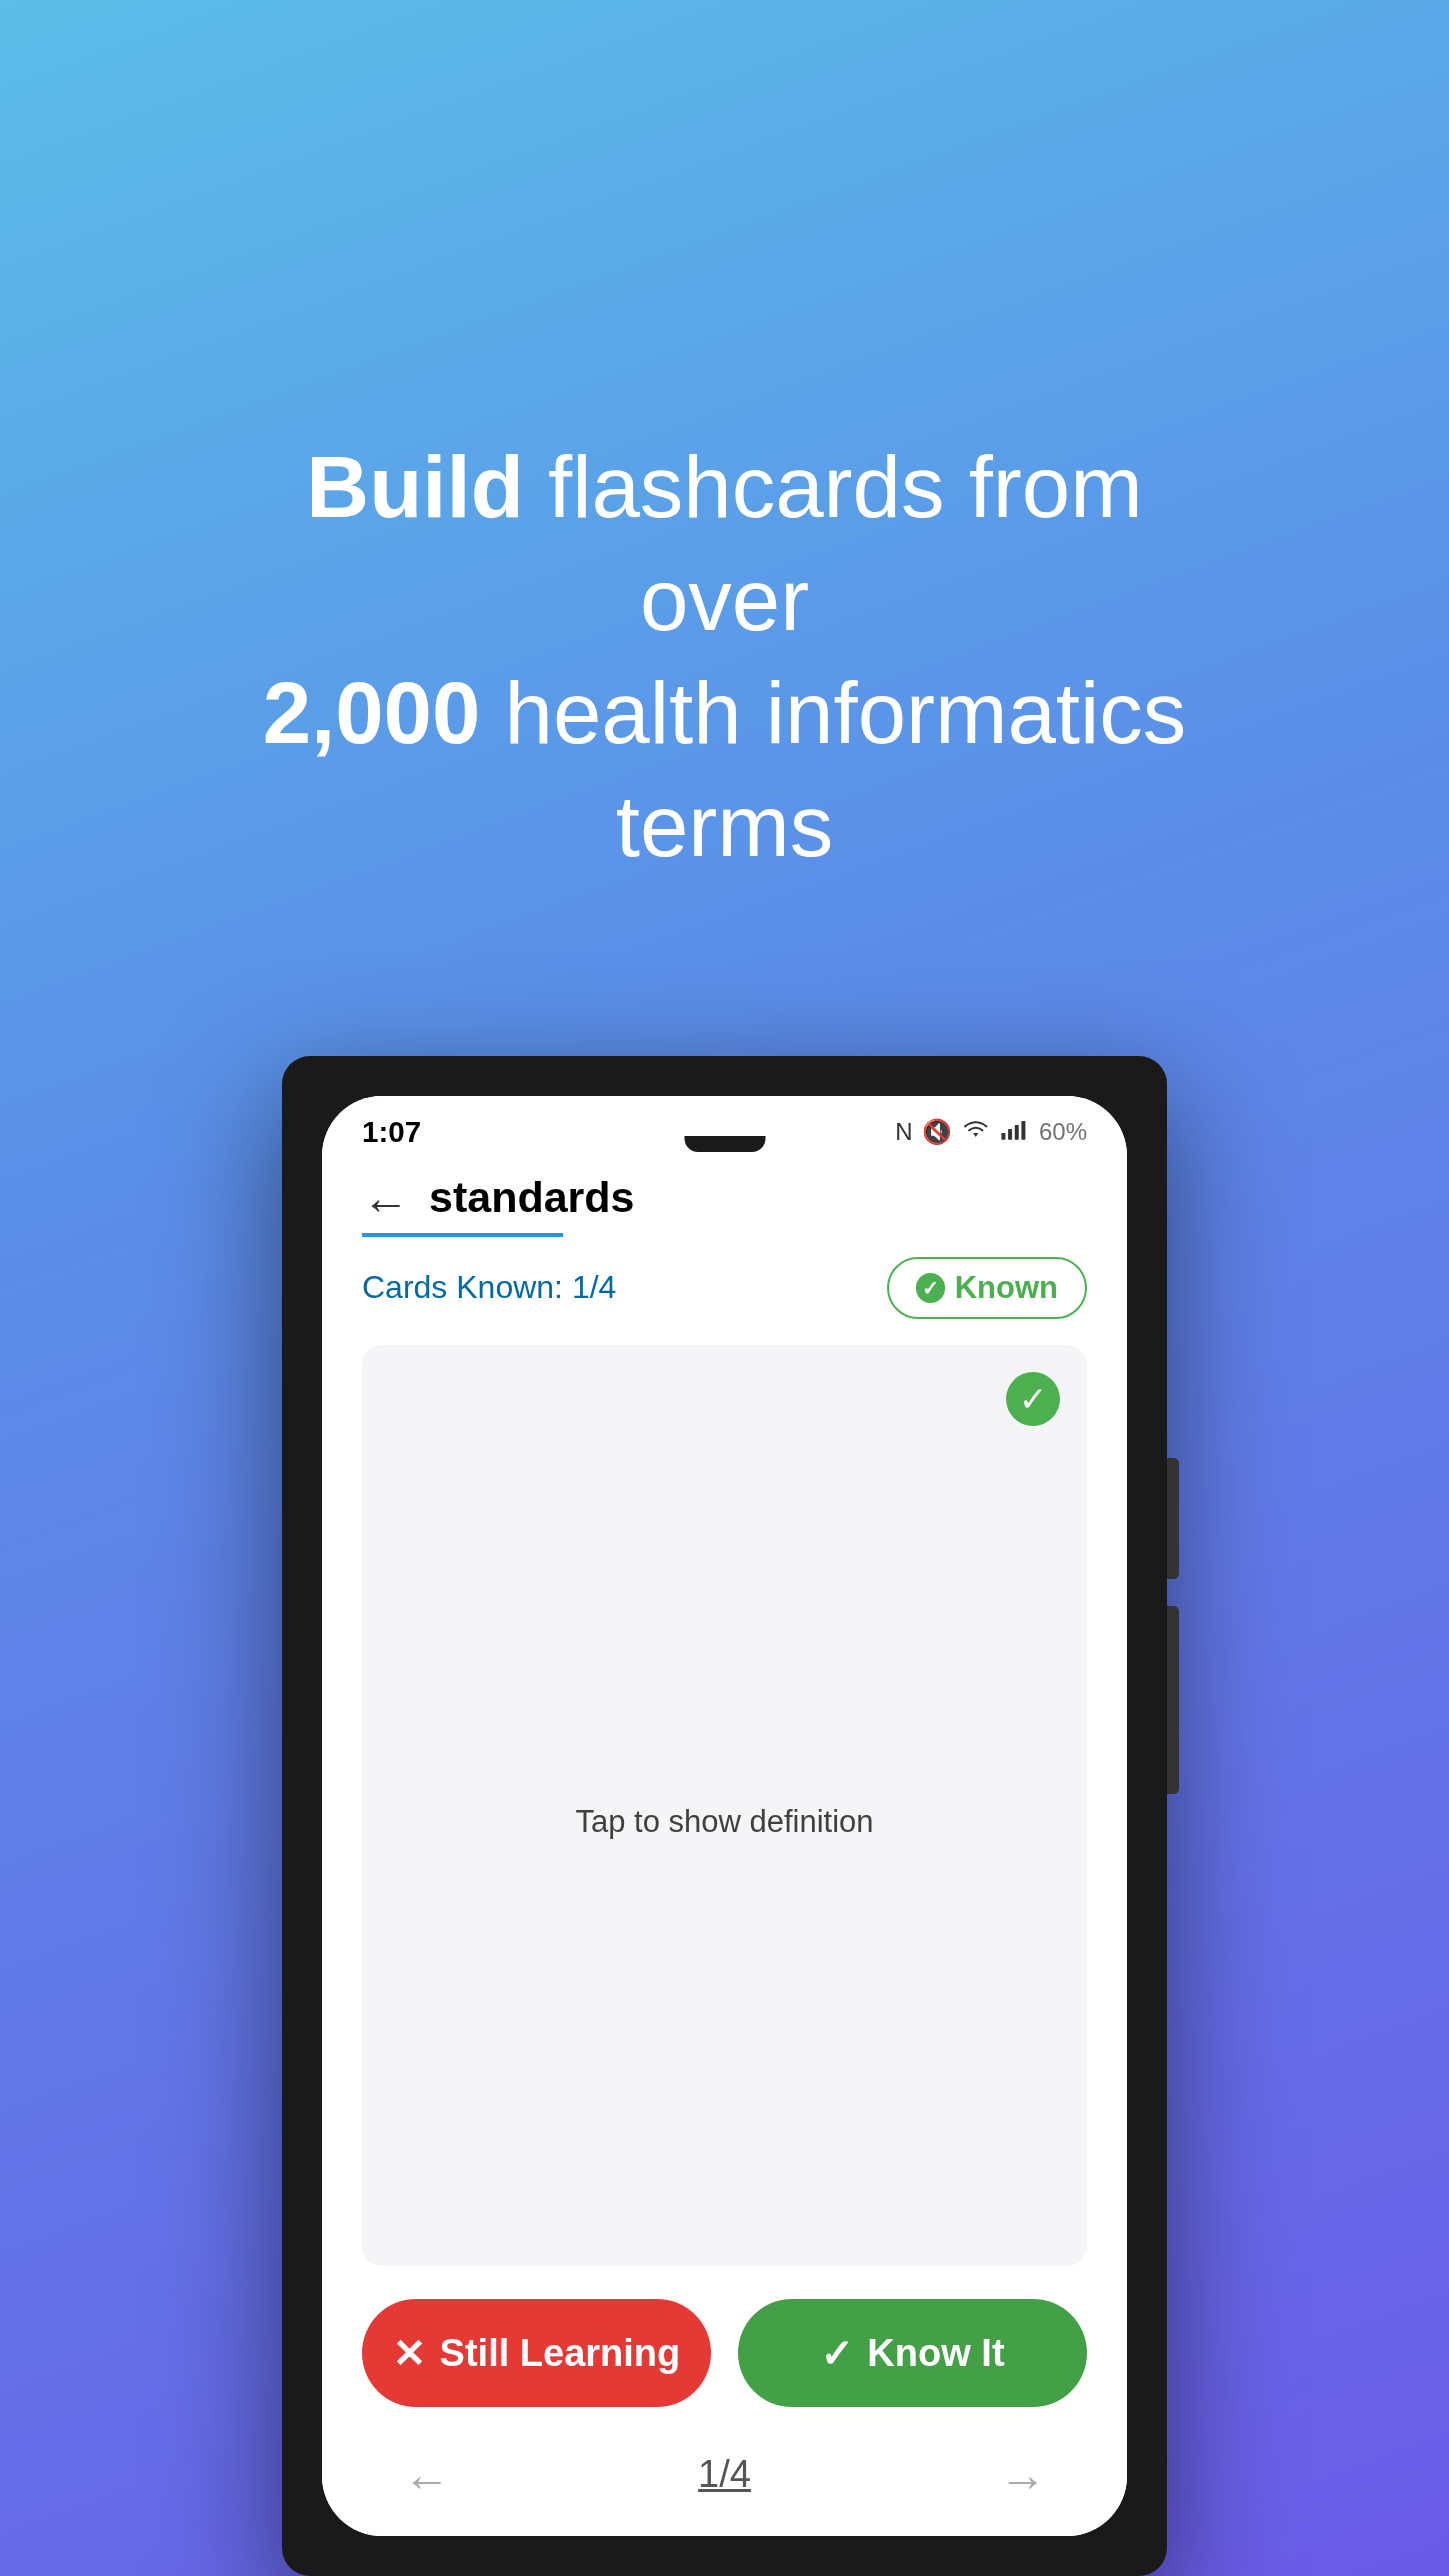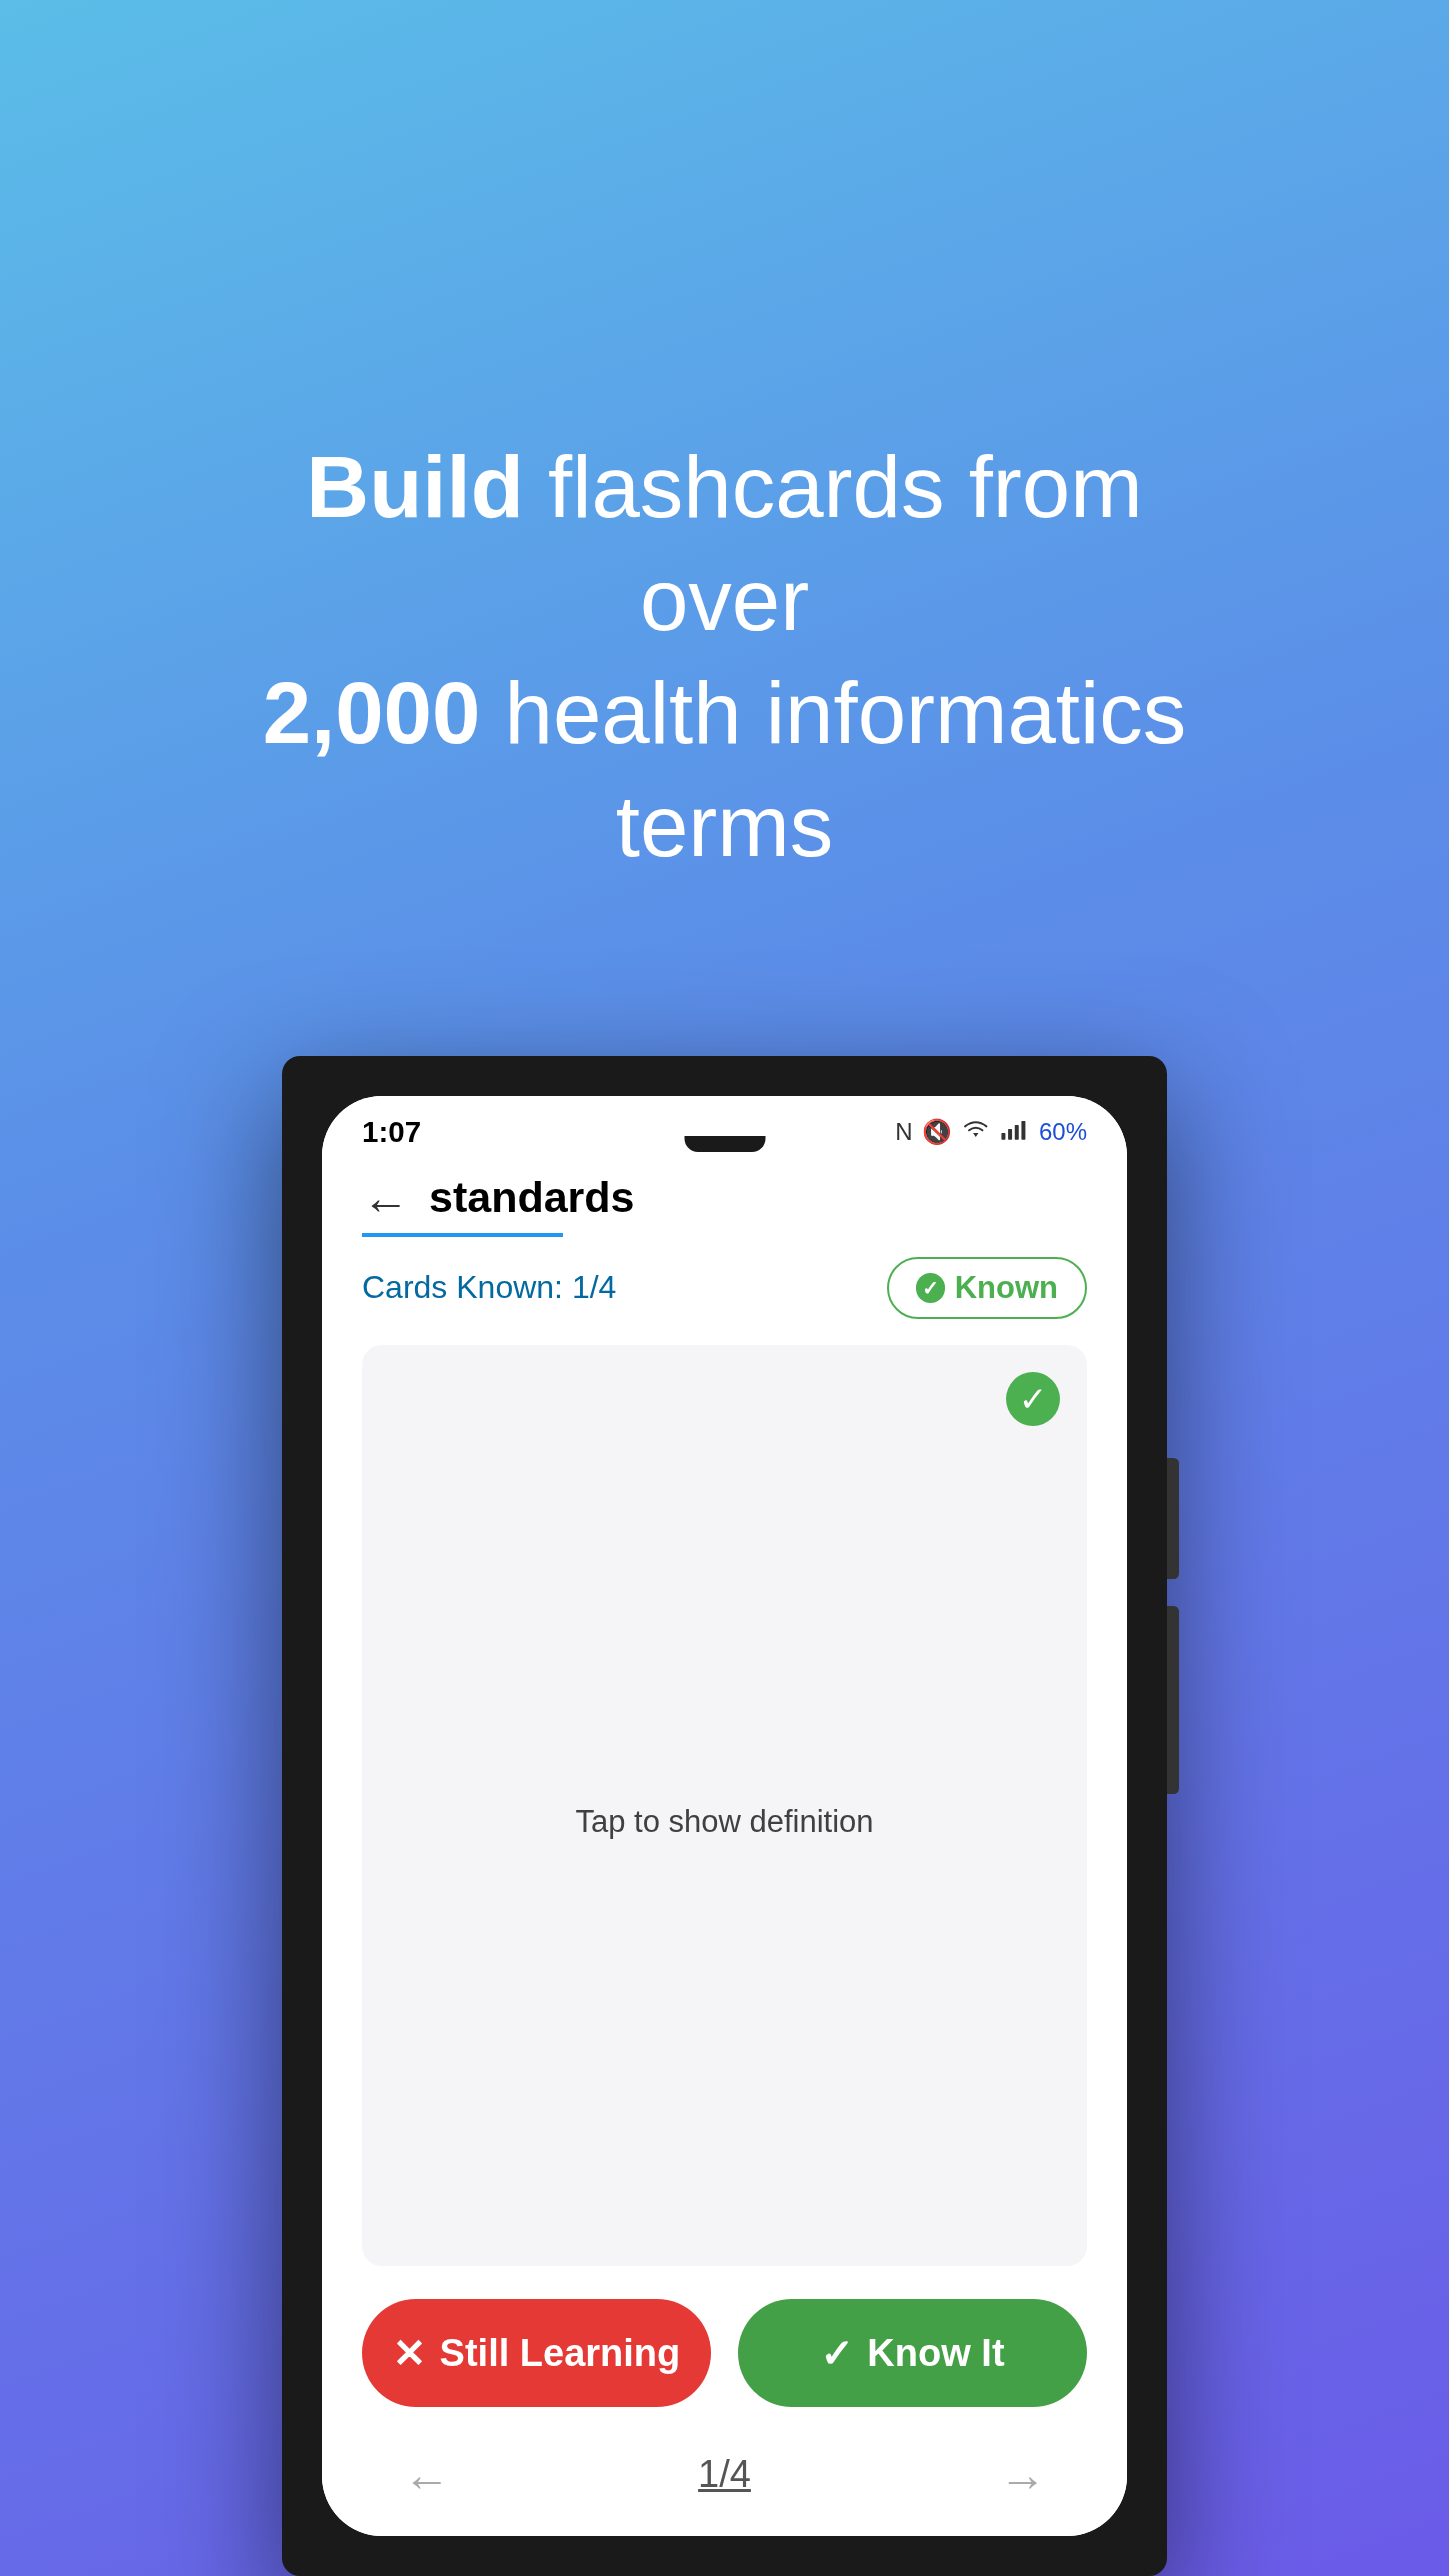--- a/index.html
+++ b/index.html
@@ -36,21 +36,21 @@
       margin-top: 174px;
       position: relative;
       width: 885px;
       height: 1811px;
     }
 
     .phone-body {
       position: absolute;
       inset: 0;
       background: #1a1a1a;
-      border-radius: 18px;
+      border-radius: 28px;
       box-shadow: 0 40px 121px rgba(0,0,0,0.5);
     }
 
     .phone-screen {
       position: absolute;
       top: 40px;
       left: 40px;
       right: 40px;
       bottom: 40px;
       background: #ffffff;
@@ -79,21 +79,21 @@
     .status-icons {
       display: flex;
       align-items: center;
       gap: 9.4px;
       font-size: 24px;
       color: #333;
     }
 
     .battery-text {
       font-size: 24px;
-      color: #1d4ed8;
+      color: #737373;
     }
 
     
     .nav-bar {
       display: flex;
       align-items: center;
       padding: 13.4px 40px 0;
       background: white;
       flex-shrink: 0;
     }

